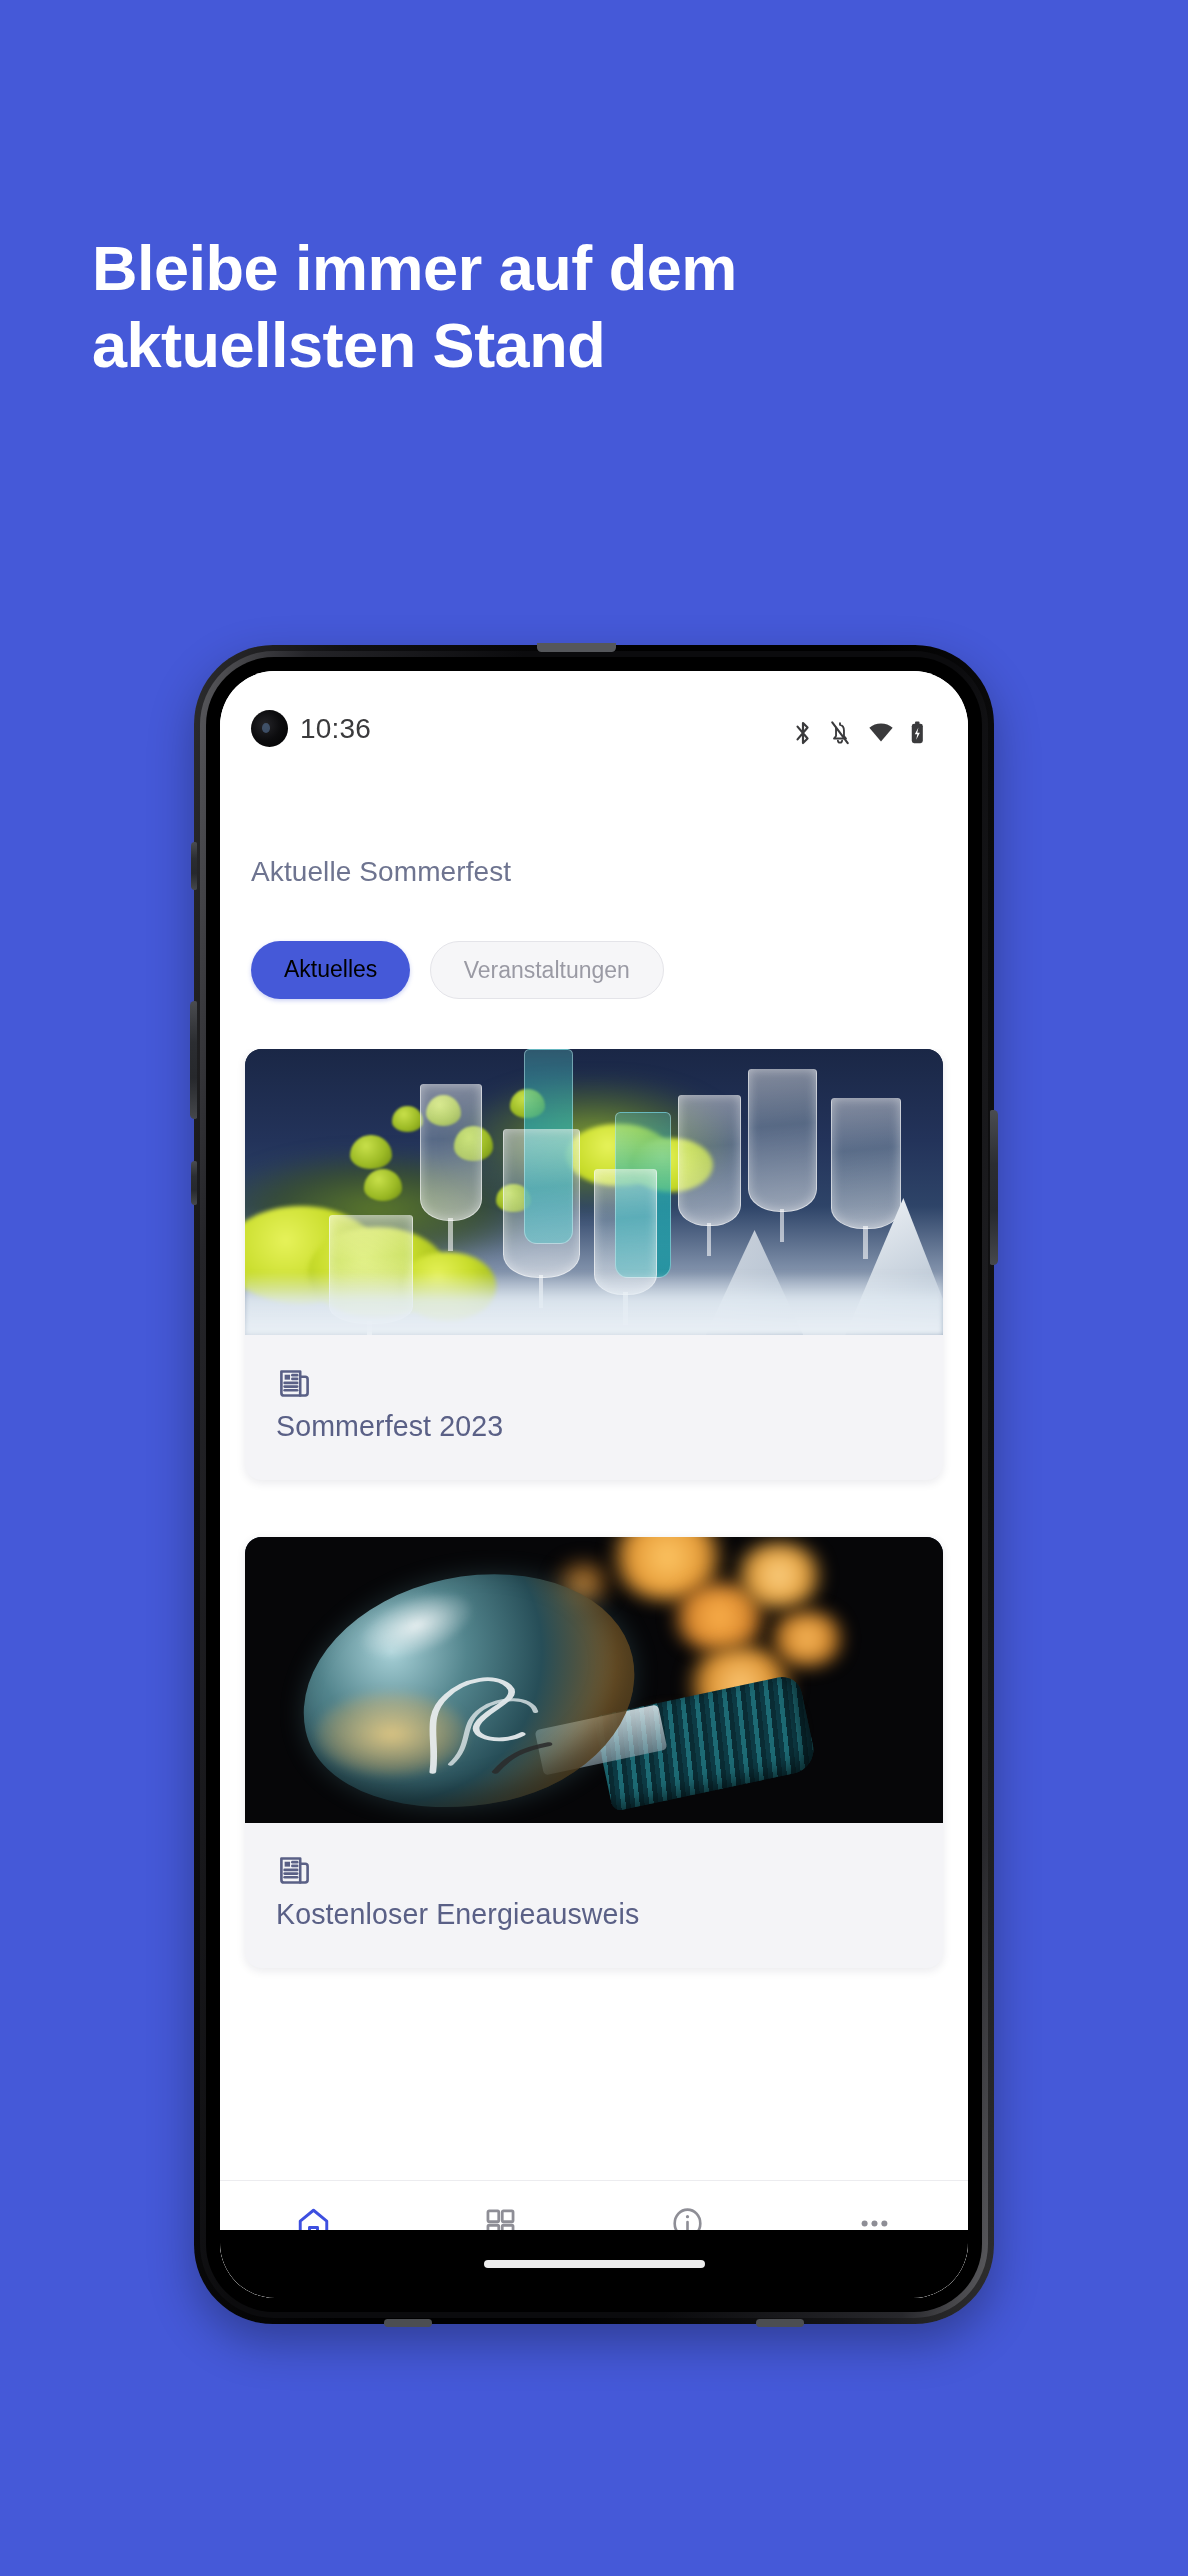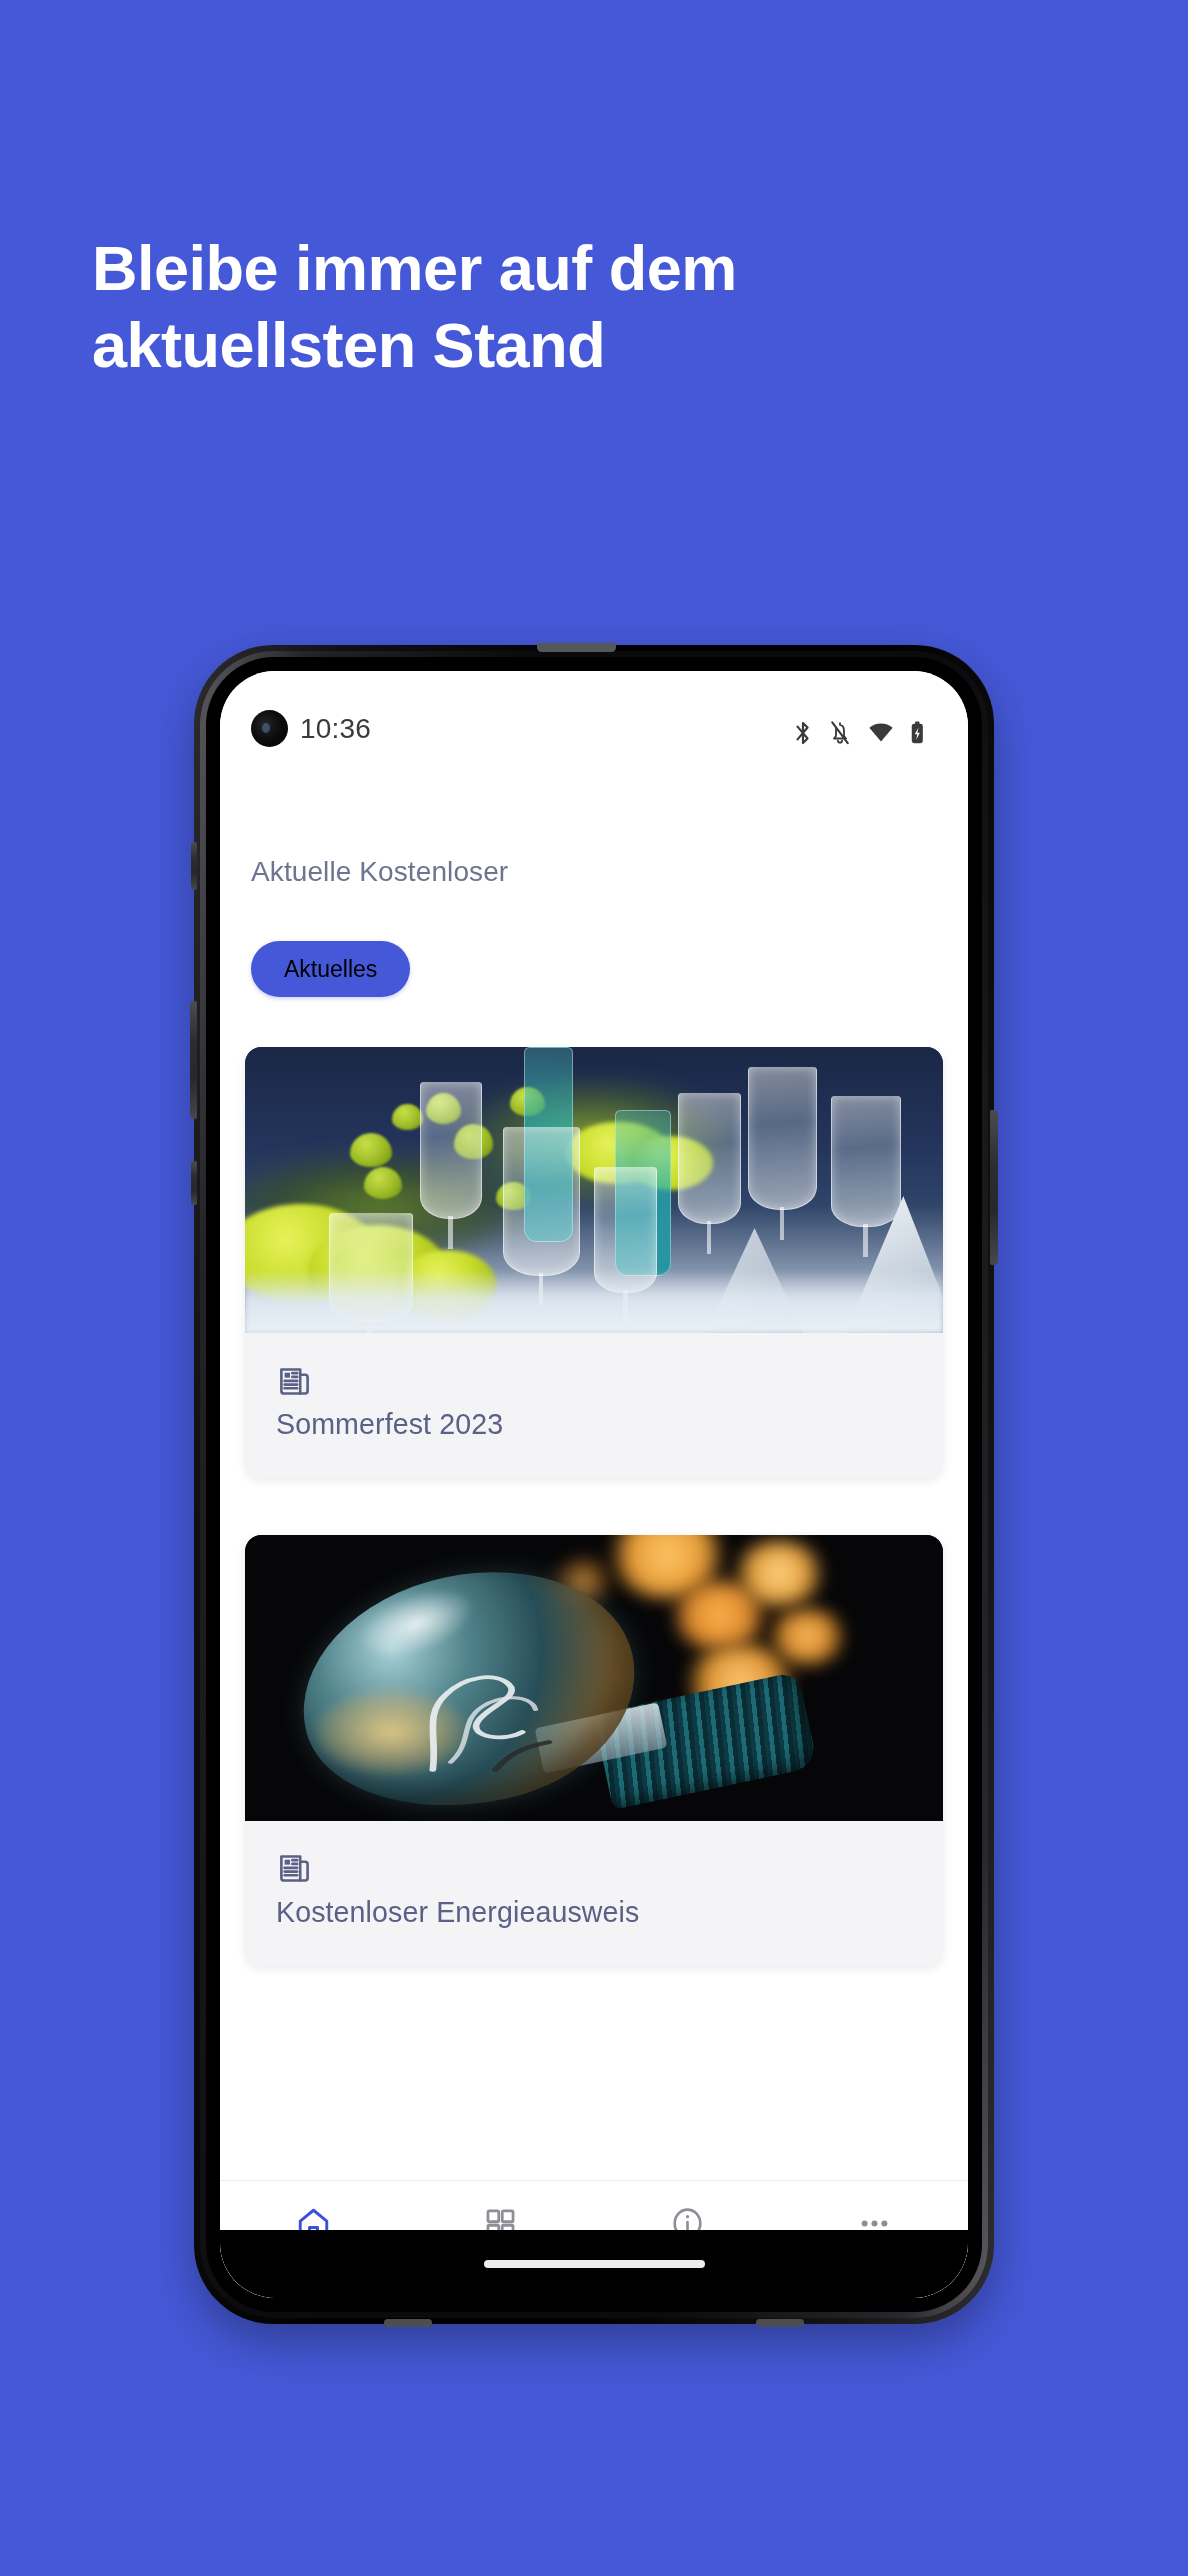--- a/index.html
+++ b/index.html
@@ -414,24 +414,25 @@
               <path d="M10.2 9 L6.3 16.4 L9 16.4 L7.8 22.4 L11.8 14.6 L9 14.6 Z" fill="#ffffff"></path>
             </svg>
           </span>
         </div>
       </div>
 
       <div class="app">
 
         <div class="spacer-top"></div>
 
-        <div class="section-title">Aktuelle Kostenloser</div>
+        <div class="section-title">Aktuelle Sommerfest</div>
 
         <div class="tabs">
           <div class="pill active">Aktuelles</div>
+          <div class="pill inactive">Veranstaltungen</div>
         </div>
 
         <div class="cards">
 
           <div class="card">
             <div class="card-media">
               <div class="img-party">
                 <div class="ip-bg"></div>
                 <div class="ip-greenblur"></div>
                 <div class="ip-greenblur2"></div>

